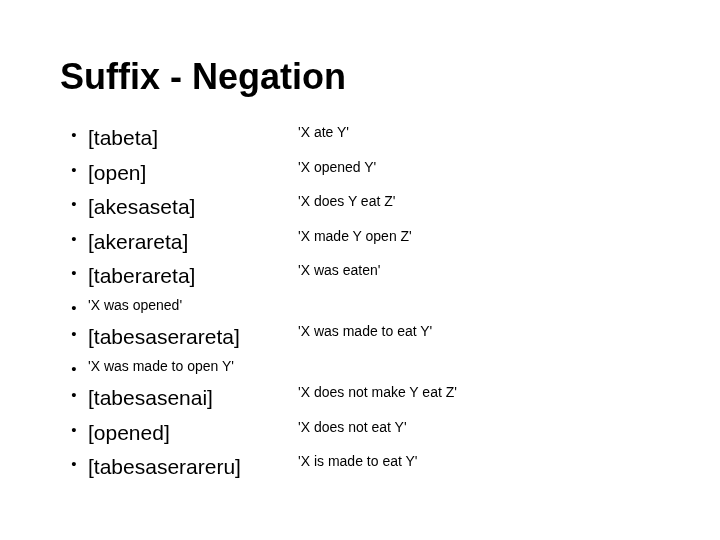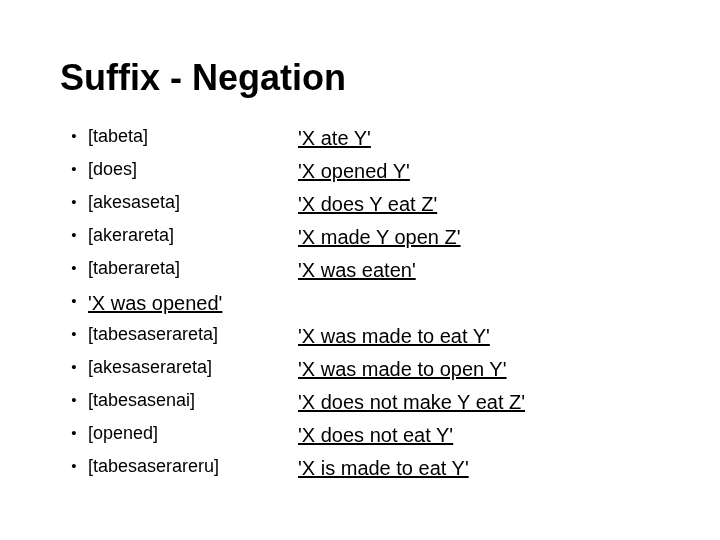--- a/index.html
+++ b/index.html
@@ -47,44 +47,43 @@
       font-size: 15px;
       padding-top: 1px;
     }
     .item-content {
       display: flex;
       flex-direction: row;
       width: 100%;
     }
     .term {
       min-width: 210px;
-      font-size: 18px;
+      font-size: 21px;
     }
     .definition {
-      font-size: 20px;
-      text-decoration: underline;
+      font-size: 14px;
     }
   </style>
 </head>
 <body>
 
 <div class="page">
   <div class="title">Suffix - Negation</div>
   <div class="list-container">
   <div class="list-item">
         <span class="bullet">•</span>
         <div class="item-content">
           <span class="term">[tabeta]</span>
           <span class="definition">'X ate Y'</span>
         </div>
       </div>
       <div class="list-item">
         <span class="bullet">•</span>
         <div class="item-content">
-          <span class="term">[does]</span>
+          <span class="term">[open]</span>
           <span class="definition">'X opened Y'</span>
         </div>
       </div>
       <div class="list-item">
         <span class="bullet">•</span>
         <div class="item-content">
           <span class="term">[akesaseta]</span>
           <span class="definition">'X does Y eat Z'</span>
         </div>
       </div>
@@ -111,21 +110,20 @@
       <div class="list-item">
         <span class="bullet">•</span>
         <div class="item-content">
           <span class="term">[tabesaserareta]</span>
           <span class="definition">'X was made to eat Y'</span>
         </div>
       </div>
       <div class="list-item">
         <span class="bullet">•</span>
         <div class="item-content">
-          <span class="term">[akesaserareta]</span>
           <span class="definition">'X was made to open Y'</span>
         </div>
       </div>
       <div class="list-item">
         <span class="bullet">•</span>
         <div class="item-content">
           <span class="term">[tabesasenai]</span>
           <span class="definition">'X does not make Y eat Z'</span>
         </div>
       </div>

